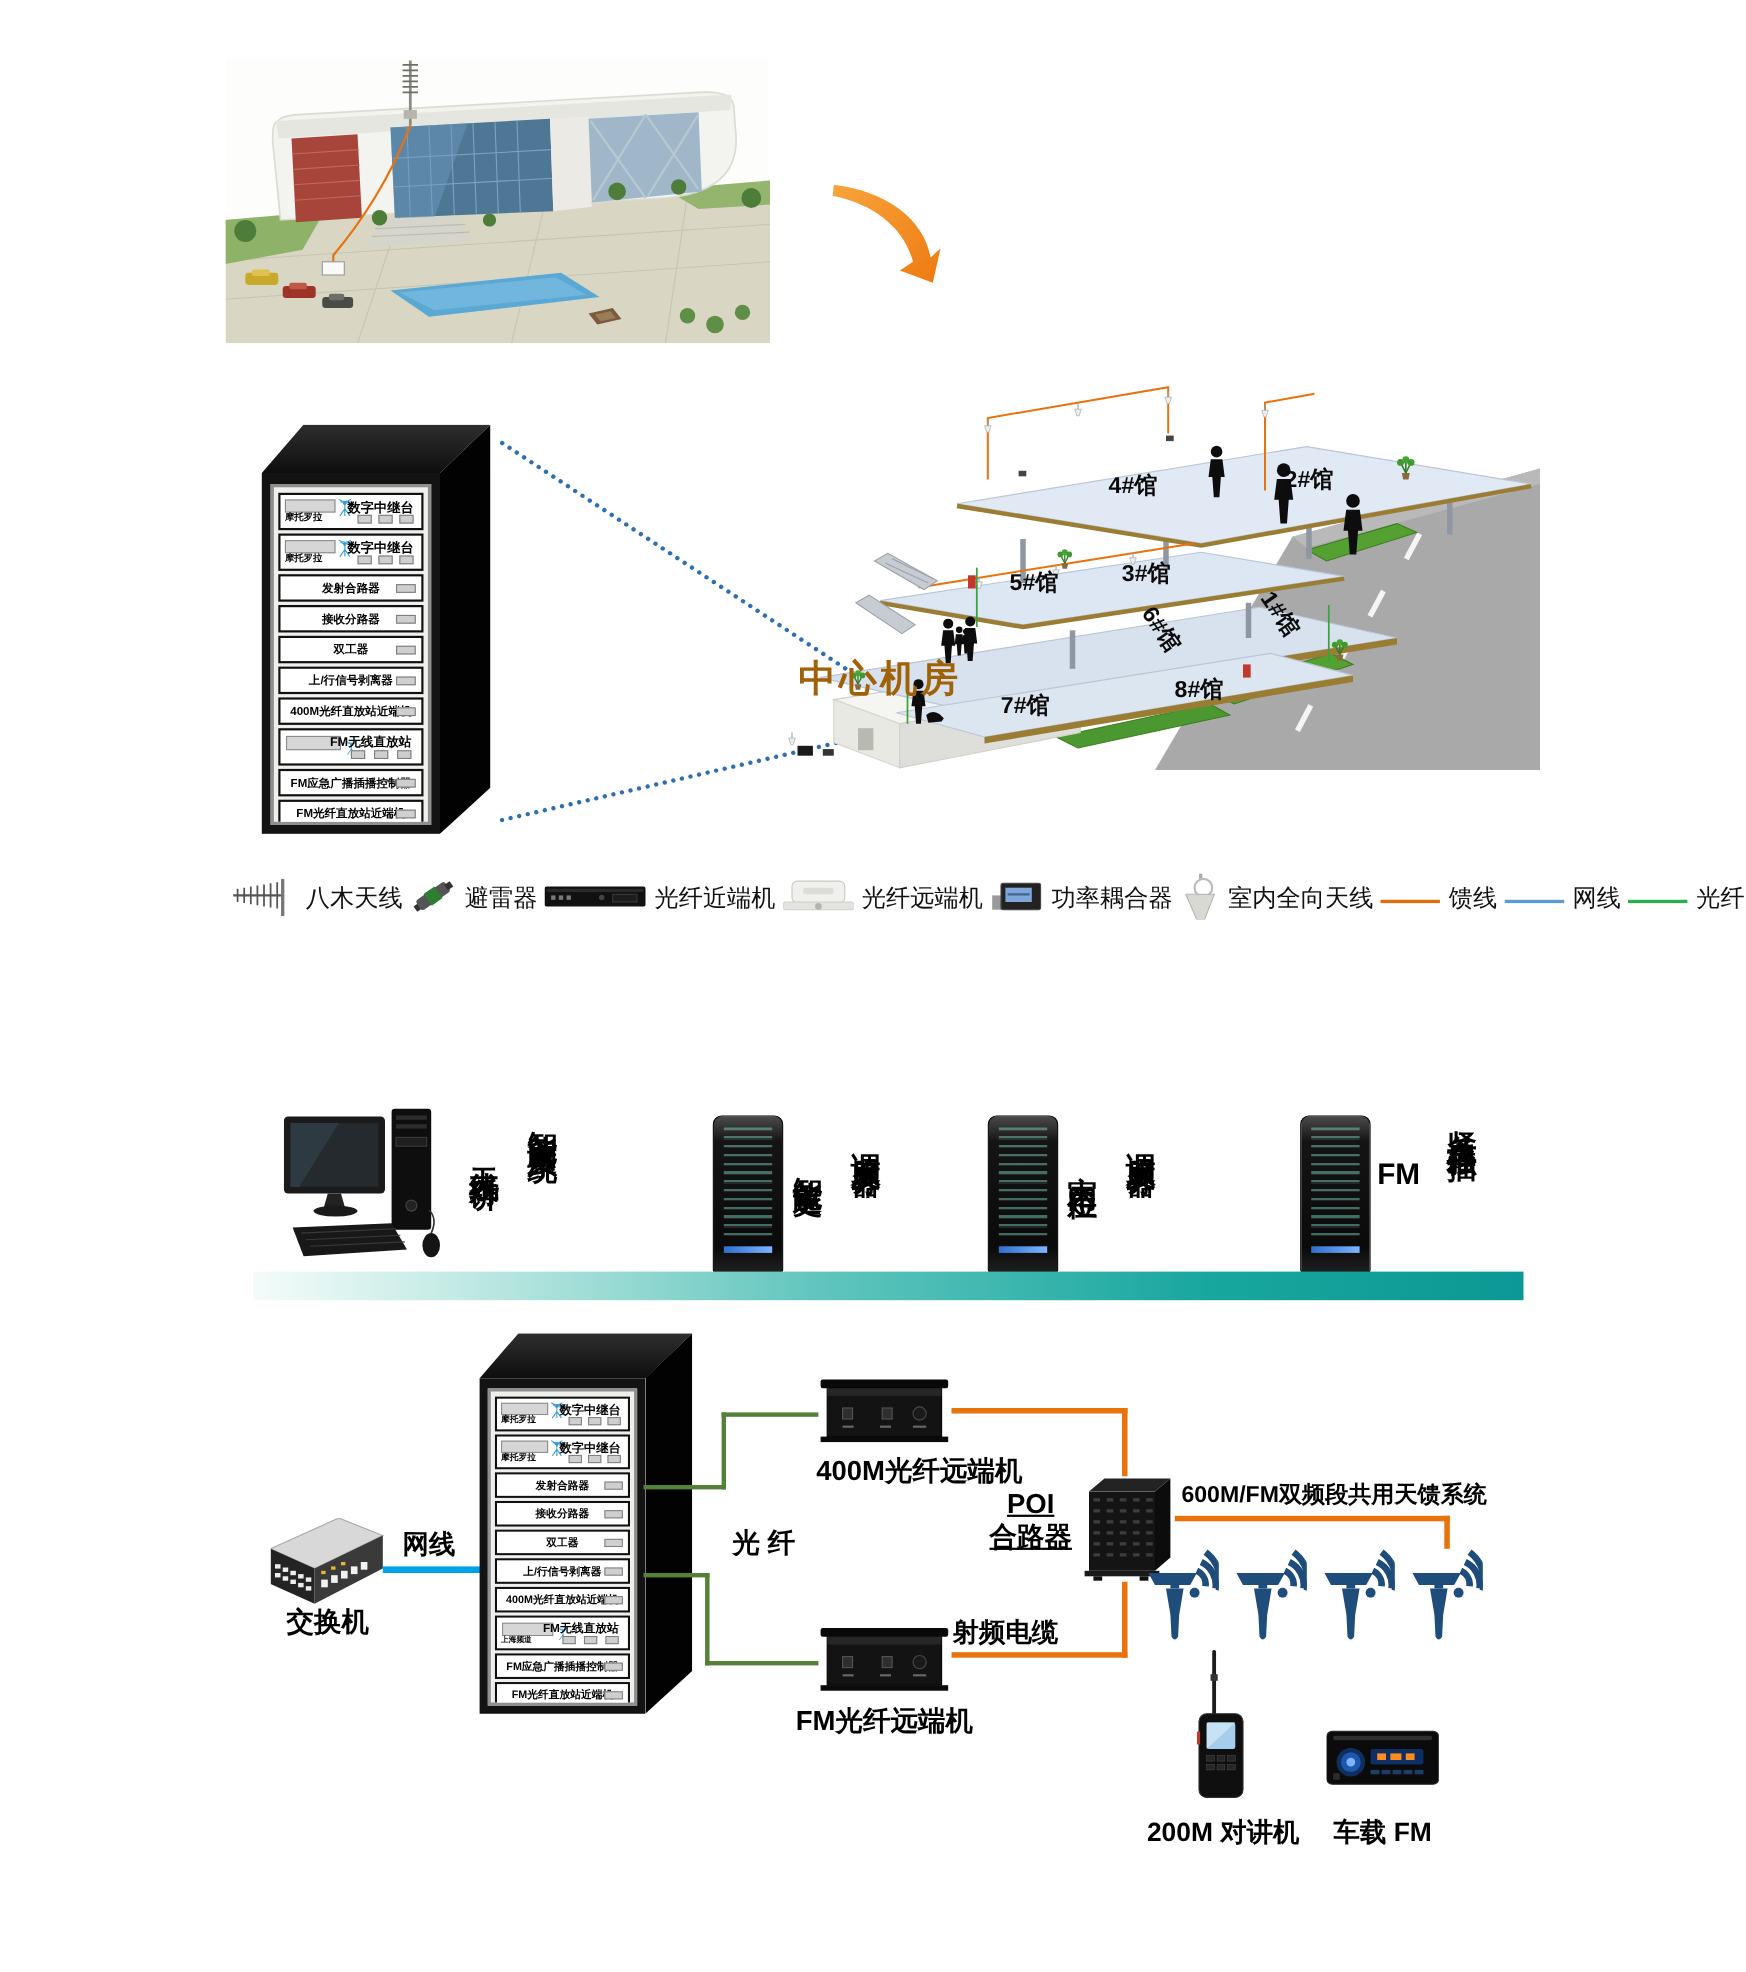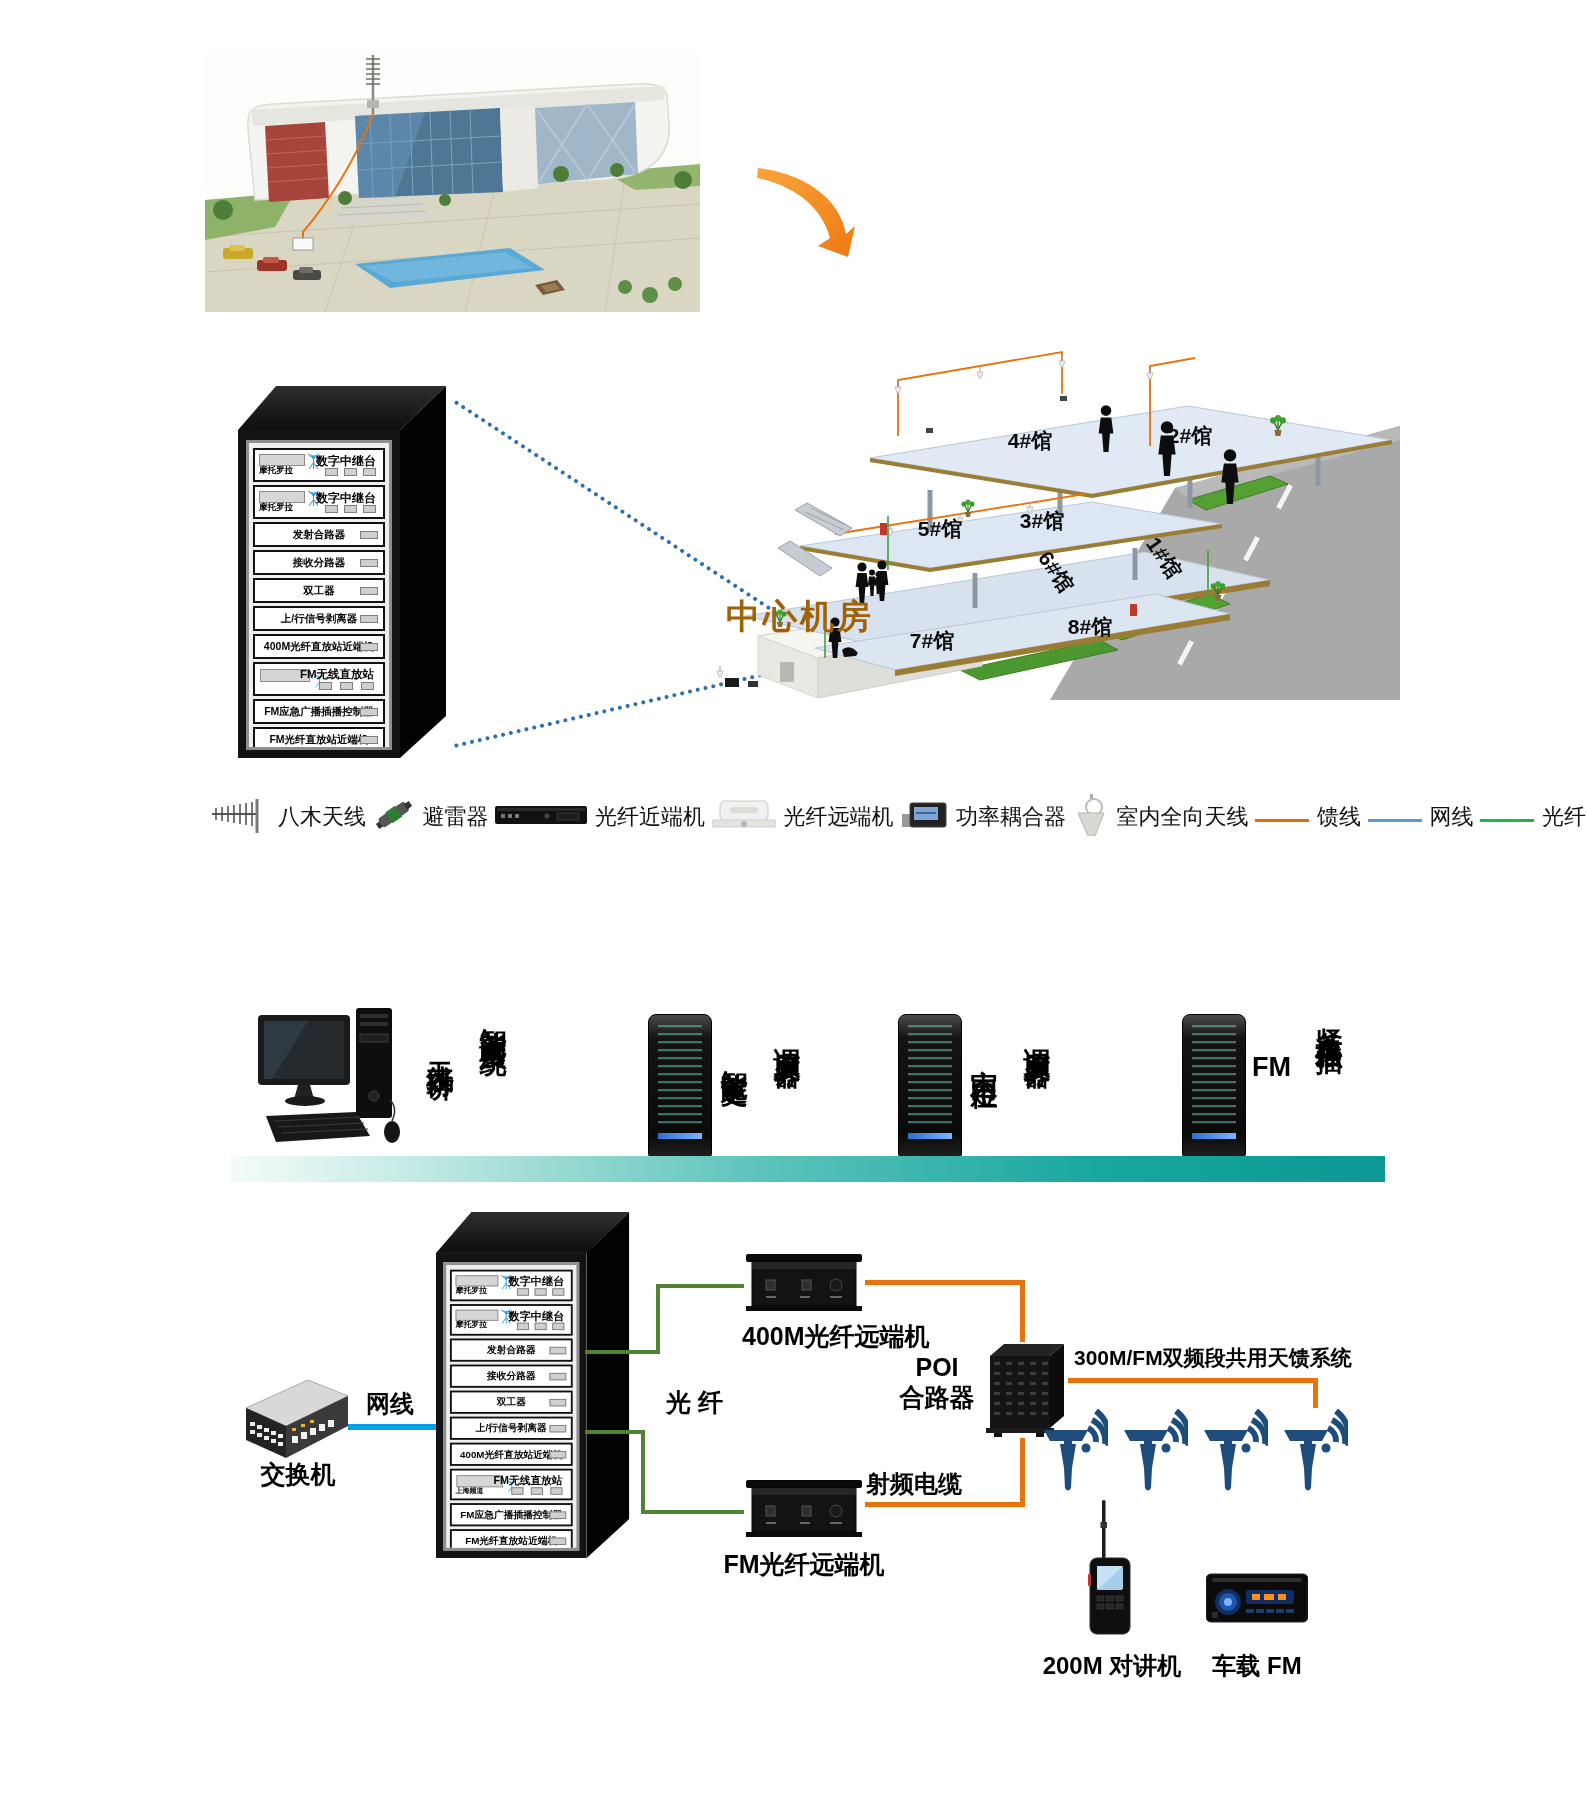--- a/index.html
+++ b/index.html
@@ -56,21 +56,21 @@
   .tower::before{content:"";position:absolute;left:9px;right:9px;top:10px;bottom:32px;
     background:repeating-linear-gradient(180deg,rgba(130,225,205,.45) 0 2px,rgba(255,255,255,.10) 2px 3px,rgba(0,0,0,0) 3px 8px);}
   .tower::after{content:"";position:absolute;left:9px;right:9px;bottom:18px;height:6px;
     background:linear-gradient(90deg,#2f6fd0,#7db4ff);}
   .band{background:linear-gradient(90deg,#f4fcfa 0%,#c3eae4 16%,#5fc5bd 45%,#18a79f 75%,#0c9894 100%);}
 
   
   .seg{position:absolute;}
   .lab{position:absolute;font-weight:bold;color:#000;white-space:nowrap;}
   .lab-c{text-align:center;}
-  .poi-lab{line-height:1.2;text-align:center;font-weight:bold;font-size:25px;}
+  .poi-lab{line-height:1.2;text-align:center;font-weight:bold;font-size:25px;text-decoration:underline;}
 </style>
 </head>
 <body>
 
 <div class="canvas">
 
   <svg class="abs" style="left:205px;top:52px" width="495" height="260" viewBox="0 0 495 260">
     <rect width="495" height="260" fill="#fdfdfb"></rect>
     <polygon points="0,148 495,118 495,260 0,260" fill="#d9d7c3"></polygon>
     <g stroke="#c7c5b2" stroke-width="1">
@@ -732,21 +732,21 @@
     </g>
     <rect x="2" y="86" width="68" height="5" fill="#1a1a1a"></rect>
     <rect x="10" y="91" width="8" height="4" fill="#111"></rect>
       <rect x="52" y="91" width="8" height="4" fill="#111"></rect>
   </svg>
   <div class="abs poi-lab" style="left:896px;top:1352px;width:82px">
     <div>POI</div>
     <div>合路器</div>
   </div>
 
-  <div class="lab" style="left:1074px;top:1344px;font-size:21px">300M/FM双频段共用天馈系统</div>
+  <div class="lab" style="left:1074px;top:1344px;font-size:21px">600M/FM双频段共用天馈系统</div>
   <div class="lab" style="left:866px;top:1468px;font-size:24px">射频电缆</div>
 
   <svg width="0" height="0" style="position:absolute">
     <symbol id="antsym" viewBox="0 0 66 98">
       <g fill="#1e4d7b">
         <path d="M2,34 L46,34 L40,45 L30,45 L30,48 L22,48 L22,45 L8,45 Z"></path>
         <path d="M18,48 L34,48 L30,72 L29,92 Q26,97 23,92 L22,72 Z"></path>
         <circle cx="44" cy="52" r="4.5"></circle>
       </g>
       <g fill="none" stroke="#1e4d7b" stroke-width="6">

